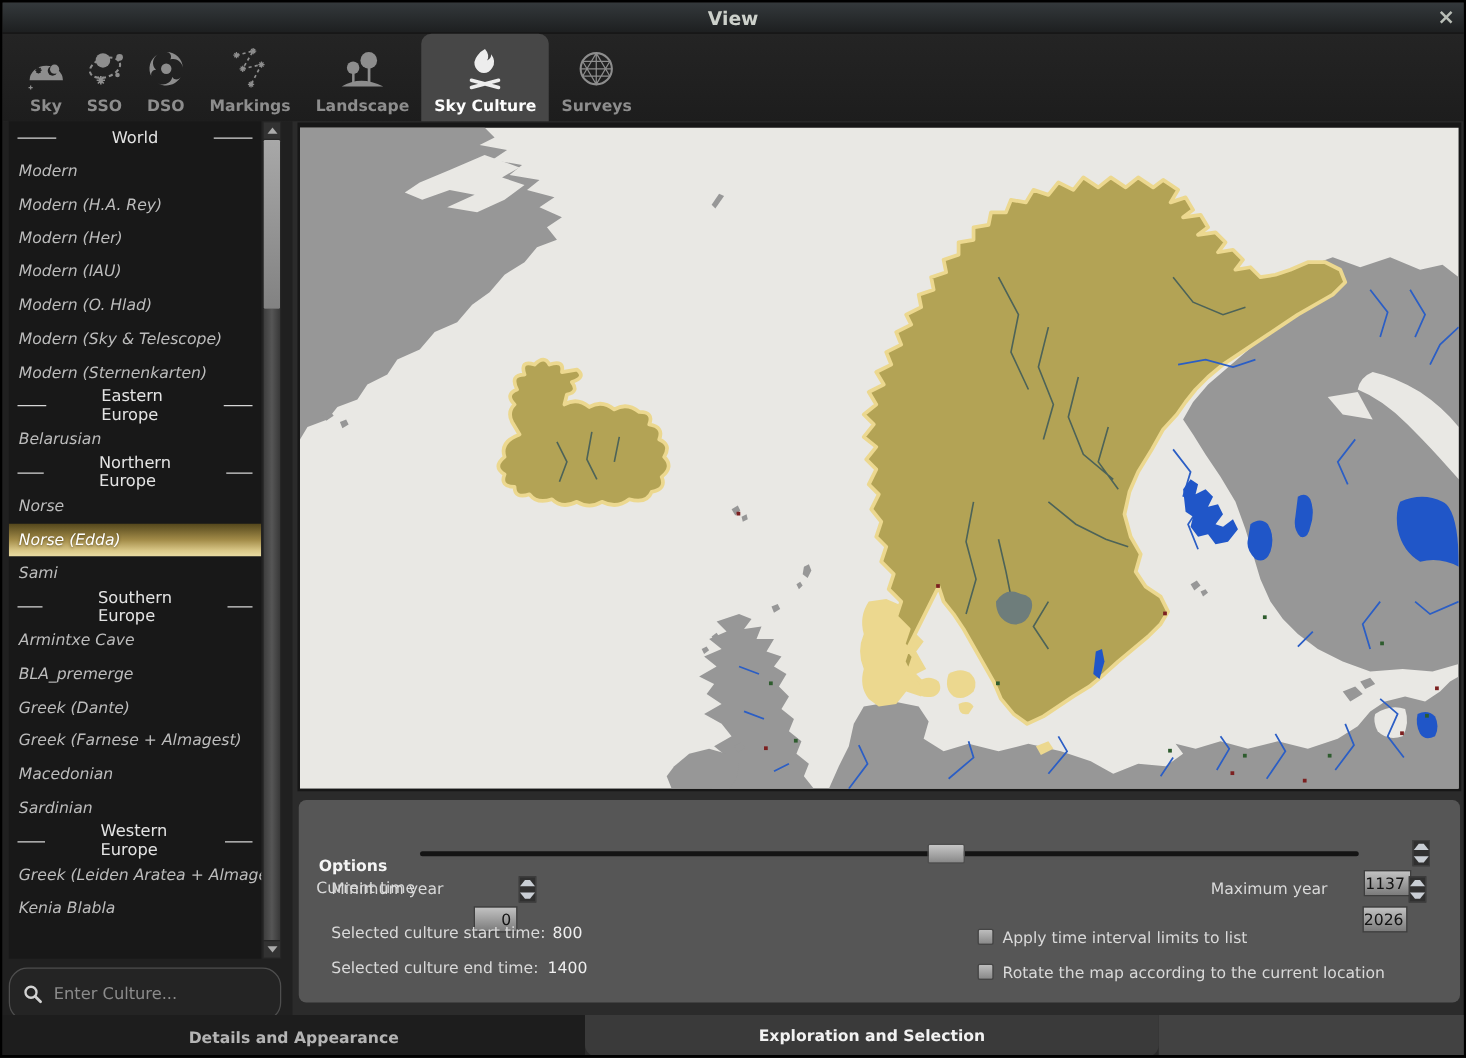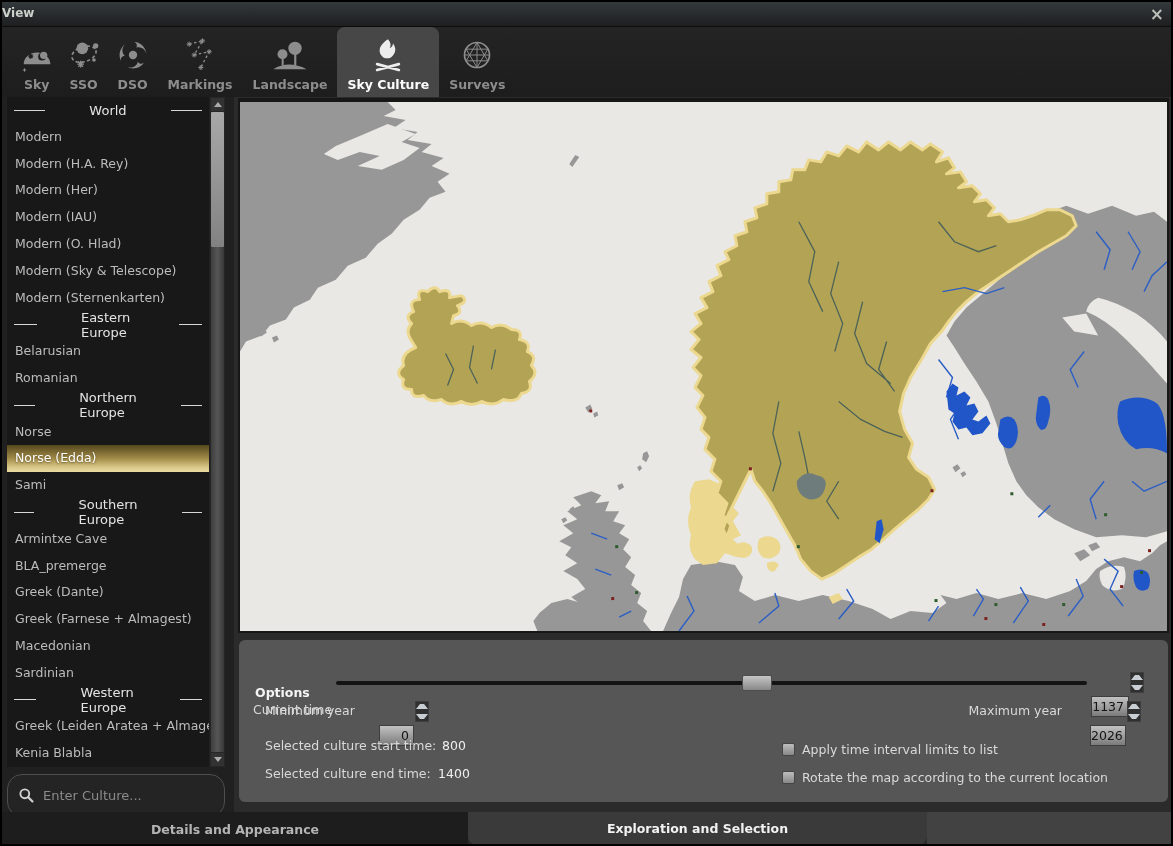--- a/index.html
+++ b/index.html
@@ -7,43 +7,43 @@
   body { font-family:"DejaVu Sans","Liberation Sans",sans-serif; }
   #win {
     position:relative; width:1173px; height:846px; background:#2b2b2b;
     border:2px solid #000; overflow:hidden;
   }
   
   #titlebar {
     position:absolute; left:0; top:0; width:100%; height:25px;
     background:linear-gradient(#34393c,#1d1f20); border-bottom:1px solid #0c0c0c;
   }
-  #title { position:absolute; left:0; right:0; top:4px; text-align:left;
-    color:#cdd1cb; font-size:12px; font-weight:bold; }
+  #title { position:absolute; left:0; right:0; top:4px; text-align:center;
+    color:#cdd1cb; font-size:15px; font-weight:bold; }
   #closex { position:absolute; right:7px; top:1px; color:#b9beb7; font-size:17px;
     font-weight:bold; cursor:default; line-height:22px; }
   
   #toolbar {
     position:absolute; left:0; top:25px; width:100%; height:70px;
     background:linear-gradient(#242424,#1d1d1d); display:flex; align-items:stretch;
     padding-left:12px;
   }
   .tab { display:flex; flex-direction:column; align-items:center; justify-content:flex-end;
     padding:3px 0 5px 0; color:#8d8d8d; }
   .tab .ticon { height:44px; display:flex; align-items:center; }
   .tab .ticon svg { width:40px; height:40px; }
   .tab .tlabel { font-size:12.5px; font-weight:bold; white-space:nowrap; padding:0 10px; }
   .tab.sel { background:#474747; border-radius:8px 8px 0 0; color:#ededed; }
   .tab.sel .tlabel { color:#fdfdfd; }
   
   #leftcol { position:absolute; left:0; top:95px; width:232px; height:715px; background:#202020; }
   #culture-list { position:absolute; left:5px; top:0; width:202px; height:670px;
     background:#181818; overflow:hidden; }
   .litem { height:26.8px; line-height:26.8px; padding-left:8px; color:#bcbcbc;
-    font-size:12.5px; white-space:nowrap; }
+    font-size:12.5px; white-space:nowrap;font-style:italic; }
   .litem.sel {
     background:linear-gradient(#54471c,#a38c49 50%,#d9c787 82%,#e9dba2);
     color:#ffffff; text-shadow:0 1px 2px rgba(40,30,0,.55);
   }
   .lhead { height:26.8px; display:flex; align-items:center; justify-content:center;
     color:#e3e3e3; font-size:13px;gap:37px; }
   .lhead i { display:block; width:42px; height:1px; background:#d6d6d6; margin:0 7px; }
   
   #vscroll { position:absolute; left:208px; top:0; width:15px; height:670px; background:#262626; }
   .sbtn { position:absolute; left:1px; width:13px; height:13px; background:#323232;
@@ -227,21 +227,20 @@
         <div class="litem">Modern (IAU)</div>
         <div class="litem">Modern (O. Hlad)</div>
         <div class="litem">Modern (Sky &amp; Telescope)</div>
         <div class="litem">Modern (Sternenkarten)</div>
         <div class="lhead">
           <i></i>
           <span>Eastern Europe</span>
           <i></i>
         </div>
         <div class="litem">Belarusian</div>
-        <div class="litem">Romanian</div>
         <div class="lhead">
           <i></i>
           <span>Northern Europe</span>
           <i></i>
         </div>
         <div class="litem">Norse</div>
         <div class="litem sel">Norse (Edda)</div>
         <div class="litem">Sami</div>
         <div class="lhead">
           <i></i>

